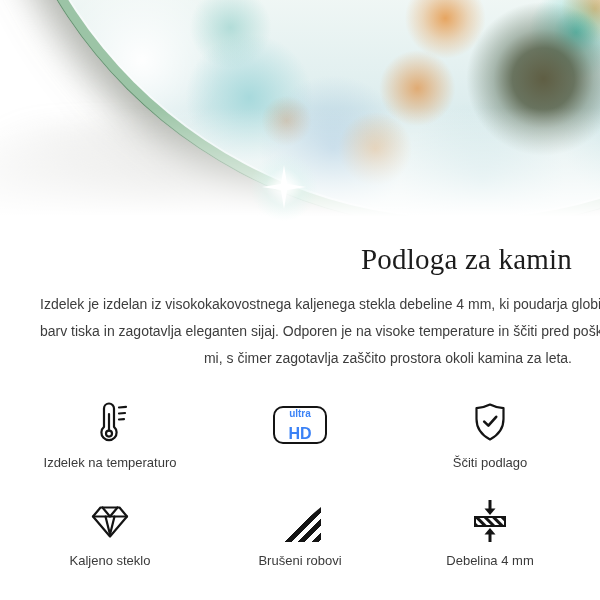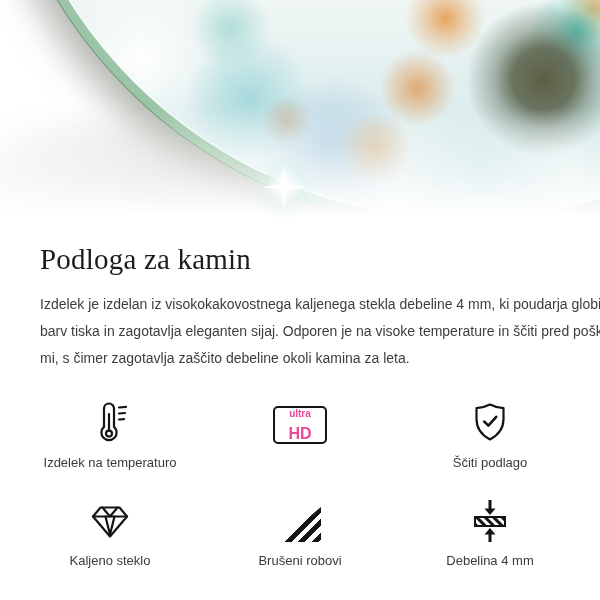--- a/index.html
+++ b/index.html
@@ -48,41 +48,41 @@
   .sparkle {
     position:absolute; left:261px; top:164px; width:46px; height:46px;
     filter: drop-shadow(0 0 4px rgba(255,255,255,.95));
   }
   .sparkle-glow {
     position:absolute; left:247px; top:150px; width:74px; height:74px;
     background: radial-gradient(circle, rgba(255,255,255,.9) 0%, rgba(220,245,240,.4) 35%, rgba(255,255,255,0) 65%);
   }
 
   
-  .content { padding:7px 40px 0 40px; }
+  .content { padding:7px 28px 0 40px;text-align:right; }
   h1 {
     font-family:"Liberation Serif", serif; font-weight:400;
     font-size:29px; line-height:37px; color:#1c1c1c; letter-spacing:.2px;
   }
   .description { margin-top:13px; font-size:14px; line-height:27px; color:#3d3d3d; }
   .description div { white-space:nowrap; }
 
   
   .features {
     margin-top:26px; padding:0 15px;
     display:grid; grid-template-columns:repeat(3, 1fr); row-gap:26px;
   }
   .feature { display:flex; flex-direction:column; align-items:center; }
   .icon-box { height:46px; display:flex; align-items:flex-end; justify-content:center; }
   .feature-label { margin-top:11px; font-size:13px; color:#3a3a3a; }
   .icon-stroke { stroke:#141414; fill:none; stroke-width:2.2; stroke-linecap:round; stroke-linejoin:round; }
   .uhd-box {
-    width:54px; height:38px; border:2.5px solid #141414; border-radius:5px;
+    width:54px; height:38px; border:2.5px solid #141414; border-radius:10px;
     display:flex; flex-direction:column; align-items:center; justify-content:center;
-    color:#ec4899; line-height:1;
+    color:#3b82f6; line-height:1;
   }
   .uhd-top { font-size:10px; font-weight:700; }
   .uhd-bottom { font-size:16px; font-weight:700; margin-top:7px; }
   .stripes {
     width:42px; height:35px;
     background: repeating-linear-gradient(135deg, #141414 0 5px, rgba(0,0,0,0) 5px 9.5px);
     clip-path: polygon(0% 100%, 100% 0%, 100% 100%);
   }
 </style>
 </head>
@@ -102,21 +102,21 @@
     </svg>
   </div>
 
   <div class="content">
     <h1>
       <span style="display:block">Podloga za kamin</span>
     </h1>
     <div class="description">
       <div>Izdelek je izdelan iz visokokakovostnega kaljenega stekla debeline 4 mm, ki poudarja globino</div>
       <div>barv tiska in zagotavlja eleganten sijaj. Odporen je na visoke temperature in ščiti pred poškodba-</div>
-      <div>mi, s čimer zagotavlja zaščito debeline okoli kamina za leta.</div>
+      <div>mi, s čimer zagotavlja zaščito prostora okoli kamina za leta.</div>
     </div>
   </div>
 
   <div class="features">
 
     <div class="feature">
       <div class="icon-box">
         <svg width="44" height="44" viewBox="0 0 44 44">
           <g class="icon-stroke">
             <path d="M16 8.5 a5 5 0 0 1 10 0 V26.8 a7.6 7.6 0 1 1 -10 0 Z"></path>

